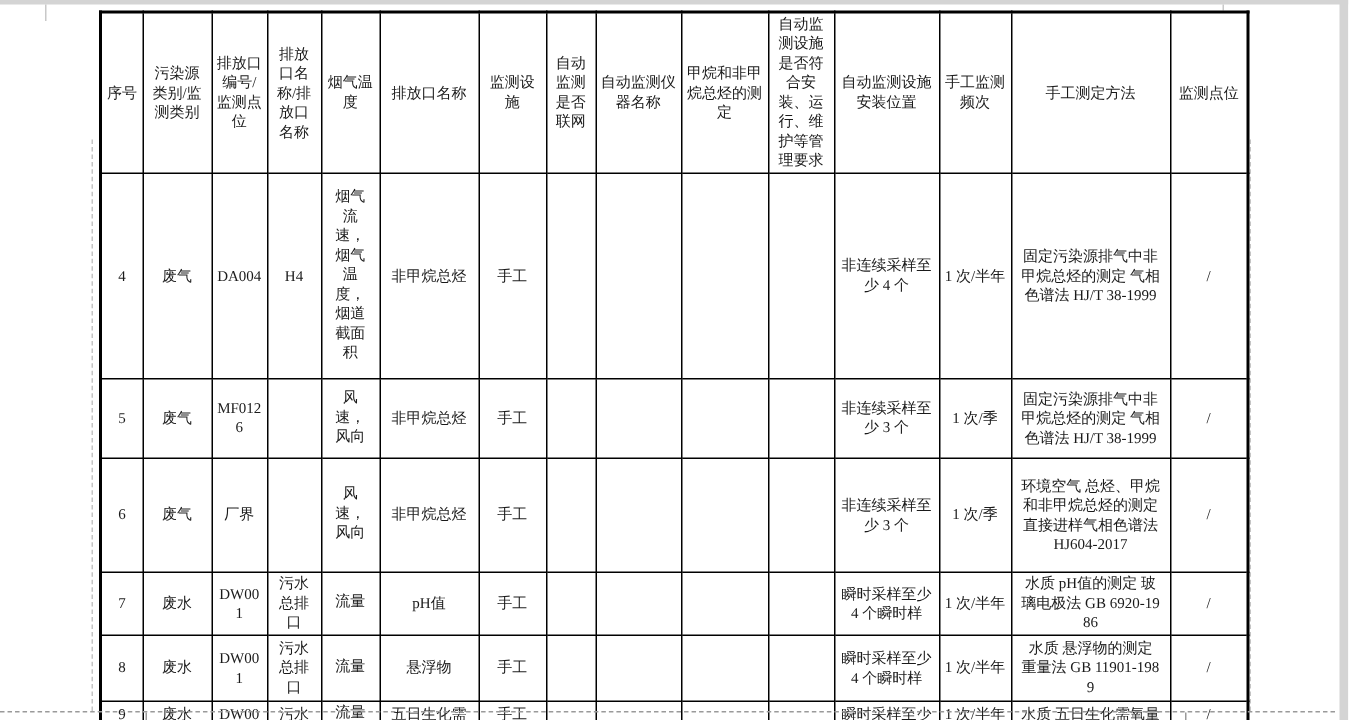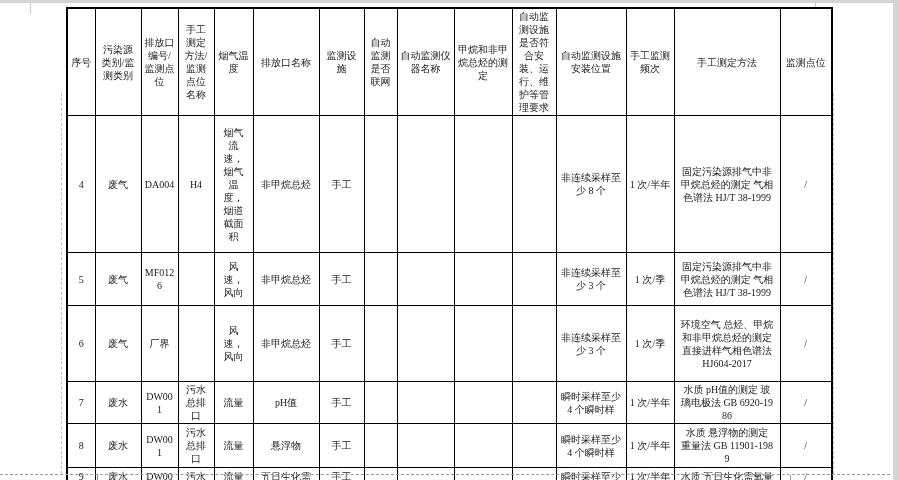--- a/index.html
+++ b/index.html
@@ -54,21 +54,21 @@
     border: 1px solid #000000;
     font-weight: normal;
     font-size: 10px;
     line-height: 13px;
     text-align: center;
     vertical-align: middle;
     padding: 1px 3px;
     word-break: break-all;
     overflow: hidden;
   }
-  table.mon td.c4 { padding: 1px 8px; }   
+  table.mon td.c4 { padding: 1px 8px; font-family: Liberation Mono, monospace; }   
   table.mon td.c13 { padding: 1px 6px; }  
   table.mon tr.last-row td { vertical-align: top; padding-top: 2px; }
 </style>
 </head>
 <body>
 
 <div class="page">
   <div class="top-edge"></div>
   <div class="right-edge"></div>
   <div class="corner-tick tick-left"></div>
@@ -92,21 +92,21 @@
         <col style="width: 70px;">
         <col style="width: 48px;">
         <col style="width: 106px;">
         <col style="width: 52px;">
       </colgroup>
     <thead>
         <tr style="height: 86px;">
           <th>序号</th>
           <th>污染源类别/监测类别</th>
           <th>排放口编号/监测点位</th>
-          <th>手工测定方法/监测点位名称</th>
+          <th>排放口名称/排放口名称</th>
           <th>烟气温度</th>
           <th>排放口名称</th>
           <th>监测设施</th>
           <th>自动监测是否联网</th>
           <th>自动监测仪器名称</th>
           <th>甲烷和非甲烷总烃的测定</th>
           <th>自动监测设施是否符合安装、运行、维护等管理要求</th>
           <th>自动监测设施安装位置</th>
           <th>手工监测频次</th>
           <th>手工测定方法</th>
@@ -119,21 +119,21 @@
           <td class="c1">废气</td>
           <td class="c2">DA004</td>
           <td class="c3">H4</td>
           <td class="c4">烟气流速，烟气温度，烟道截面积</td>
           <td class="c5">非甲烷总烃</td>
           <td class="c6">手工</td>
           <td class="c7"></td>
           <td class="c8"></td>
           <td class="c9"></td>
           <td class="c10"></td>
-          <td class="c11">非连续采样至少 8 个</td>
+          <td class="c11">非连续采样至少 4 个</td>
           <td class="c12">1 次/半年</td>
           <td class="c13">固定污染源排气中非甲烷总烃的测定 气相色谱法 HJ/T 38-1999</td>
           <td class="c14">/</td>
         </tr>
         <tr style="height: 53px;">
           <td class="c0">5</td>
           <td class="c1">废气</td>
           <td class="c2">MF0126</td>
           <td class="c3"></td>
           <td class="c4">风速，风向</td>

